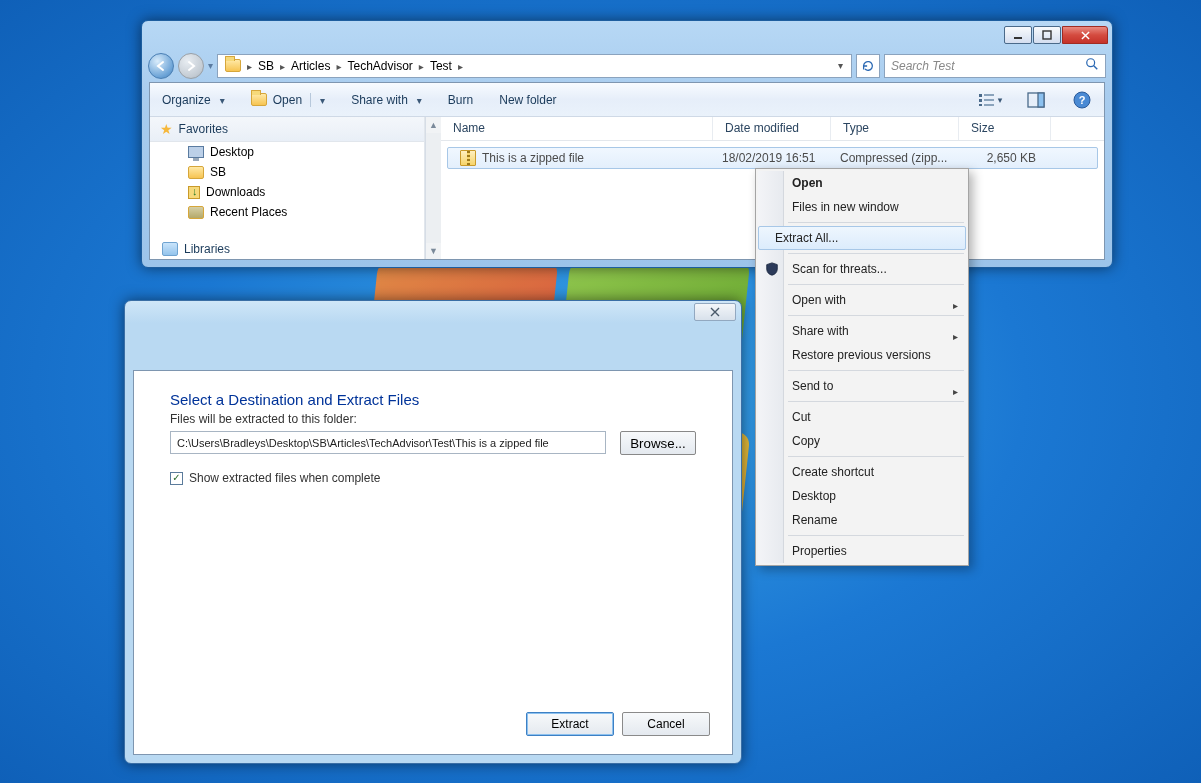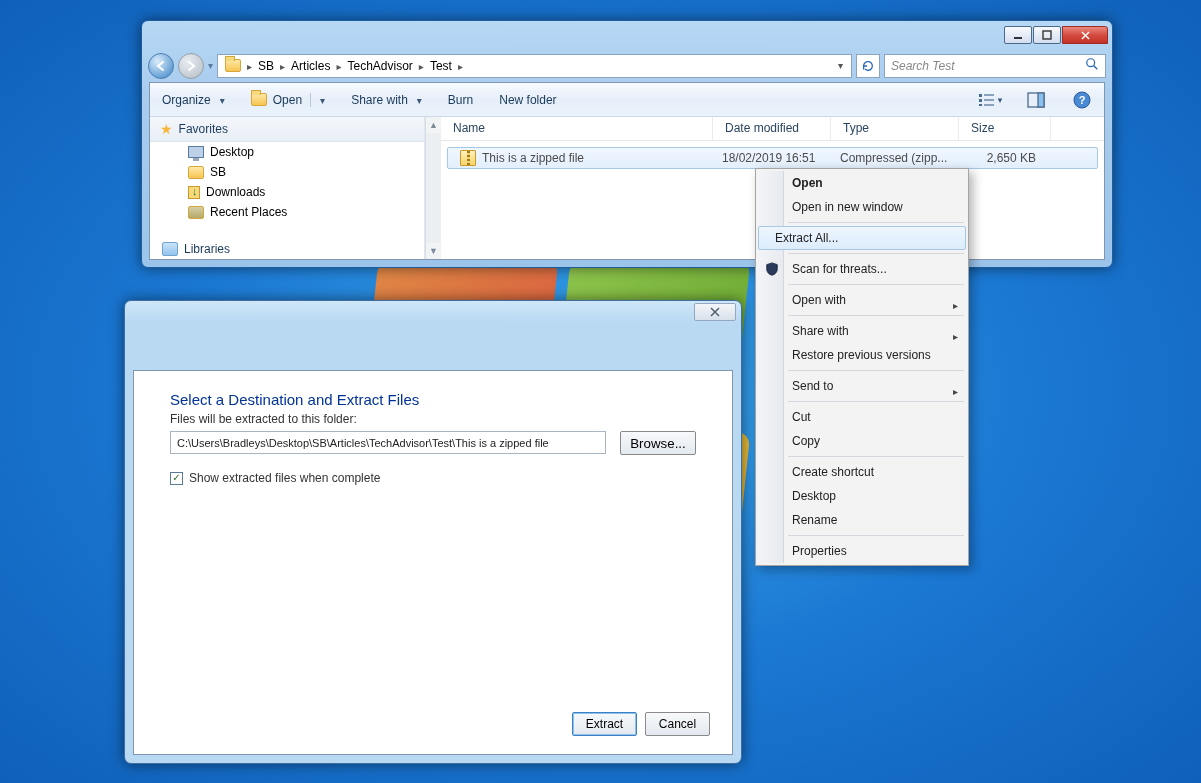--- a/index.html
+++ b/index.html
@@ -89,21 +89,21 @@
 .dlg-head .back { width:24px; height:24px; border-radius:50%; background: radial-gradient(circle at 35% 30%, #e8eef5,#b9c8d9 70%,#96a8bc); border:1px solid #8ea3b9; display:flex; align-items:center; justify-content:center;}
 .dlg-body { position:absolute; left:8px; right:8px; top:69px; bottom:8px; background:#fff; border:1px solid #7e96b0; padding: 20px 36px; }
 .dlg-title { color:#003399; font-size:15px; margin-bottom:4px; }
 .dlg-label { color:#333; margin-bottom:5px; }
 .path-row { display:flex; gap:14px; margin-bottom:16px;}
 .path-input { flex:1; height:23px; border:1px solid #a8b5c3; padding:8px 6px; background:#fff; font-size:11px; color:#222; }
 .browse-btn { width:76px; height:24px; border:1px solid #888; background: linear-gradient(#f7f9fb,#e4e9ef); border-radius:2px; }
 .chk-row { display:flex; align-items:center; gap:6px; color:#333;}
 .chk { width:13px; height:13px; border:1px solid #5b7b9b; background:#fff; display:flex; align-items:center; justify-content:center; font-size:10px; color:#2b6b2b; line-height:1;}
 .dlg-btns { position:absolute; right:22px; bottom:18px; display:flex; gap:8px;}
-.dlg-btn { width:65px; height:24px; border:1px solid #8a8a8a; background: linear-gradient(#f7f9fb,#e4e9ef); border-radius:2px; font-size:12px;}
+.dlg-btn { width:88px; height:24px; border:1px solid #8a8a8a; background: linear-gradient(#f7f9fb,#e4e9ef); border-radius:2px; font-size:12px;}
 .dlg-btn.primary { border:1px solid #3d80c4; box-shadow: 0 0 0 1px #8cc1ef inset; }
 
 .folder-ico { width:16px; height:13px; background: linear-gradient(#ffe9a6,#f6c452); border:1px solid #d6a63a; border-radius:2px; position:relative;}
 .folder-ico.open::before { content:""; position:absolute; left:-1px; top:-4px; width:8px; height:4px; border-radius:1px 1px 0 0; background:#f6d97a; border:1px solid #d6a63a; border-bottom:none;}
 .zip-ico { width:16px; height:16px; background: linear-gradient(#fff0c0,#f6d46a); border:1px solid #c99a2a; border-radius:1px; position:relative;}
 .zip-ico::after { content:""; position:absolute; left:6px; top:0; bottom:0; width:3px; background: repeating-linear-gradient(#9e7a1a 0,#9e7a1a 2px,#f6d46a 2px,#f6d46a 4px);}
 .star { color:#f6b83b; font-size:14px; }
 .monitor-ico { width:16px; height:12px; border:1px solid #5a7ba0; background:#bcd0e8; position:relative;}
 .monitor-ico::after { content:""; position:absolute; left:4px; bottom:-4px; width:6px; height:3px; background:#9aa9ba;}
 .dl-ico { width:12px; height:13px; background:#f6d97a; border:1px solid #c99a2a; position:relative;}
@@ -275,21 +275,21 @@
           <div class="cell" style="width:80px; text-align:right;">2,650 KB</div>
         </div>
       </div>
     </div>
   </div>
 </div>
 
 <div class="ctxmenu">
   <div class="stripe"></div>
   <div class="mi bold">Open</div>
-  <div class="mi">Open in new window</div>
+  <div class="mi">Files in new window</div>
   <div class="sep"></div>
   <div class="mi hover">Extract All...</div>
   <div class="sep"></div>
   <div class="mi">
       <span class="ico shield-ico">
         <svg viewBox="0 0 16 16">
           <path d="M8 1 L14 3 V8 C14 12 11 14.5 8 15 C5 14.5 2 12 2 8 V3 Z" fill="#2b3a5a" stroke="#1a2840"></path>
         </svg>
       </span>
       <span>Scan for threats...</span>

